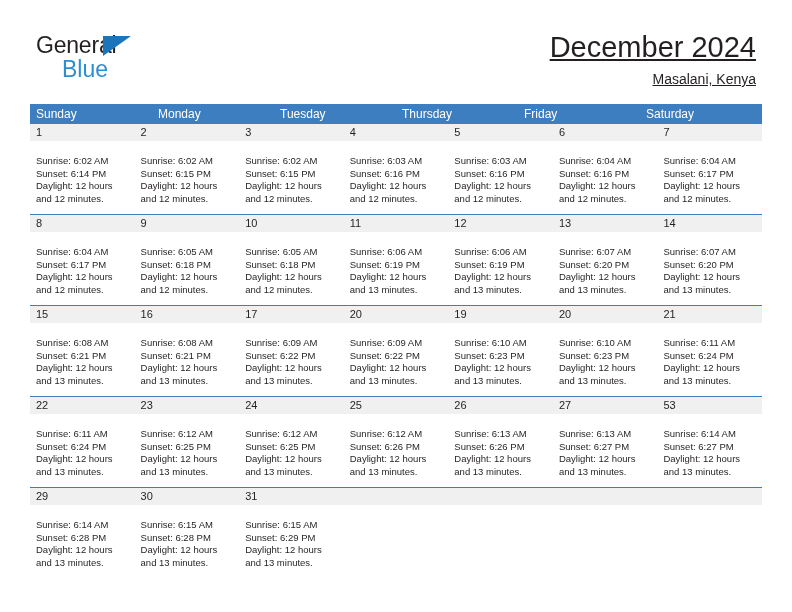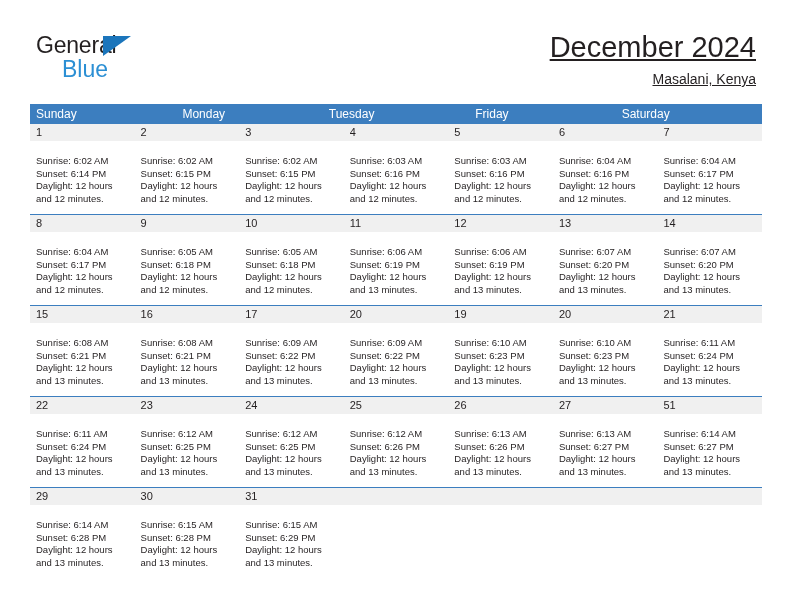--- a/index.html
+++ b/index.html
@@ -167,20 +167,21 @@
     </div>
 
   </div>
 
   <div class="calendar">
 
     <div class="weekdays">
       <div class="weekday">Sunday</div>
       <div class="weekday">Monday</div>
       <div class="weekday">Tuesday</div>
+      <div class="weekday">Thursday</div>
       <div class="weekday">Friday</div>
       <div class="weekday">Saturday</div>
     </div>
 
     <div id="weeks-container">
         <div class="week">
           <div class="day">
             <div class="day-num-band">
               <div class="day-num">1</div>
             </div>
@@ -478,21 +479,21 @@
             </div>
             <div class="day-info">
               <div>Sunrise: 6:13 AM</div>
               <div>Sunset: 6:27 PM</div>
               <div>Daylight: 12 hours</div>
               <div>and 13 minutes.</div>
             </div>
           </div>
           <div class="day">
             <div class="day-num-band">
-              <div class="day-num">51</div>
+              <div class="day-num">53</div>
             </div>
             <div class="day-info">
               <div>Sunrise: 6:14 AM</div>
               <div>Sunset: 6:27 PM</div>
               <div>Daylight: 12 hours</div>
               <div>and 13 minutes.</div>
             </div>
           </div>
         </div>
         <div class="week">

